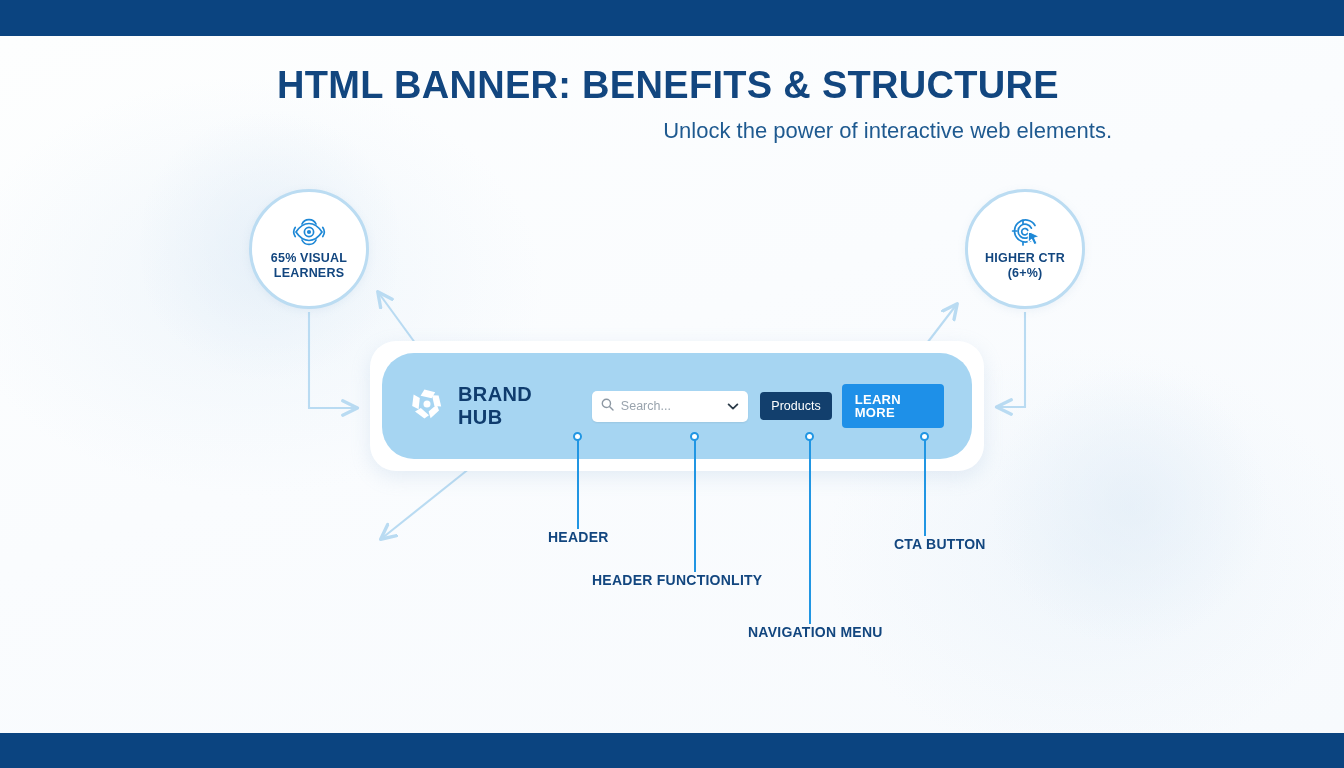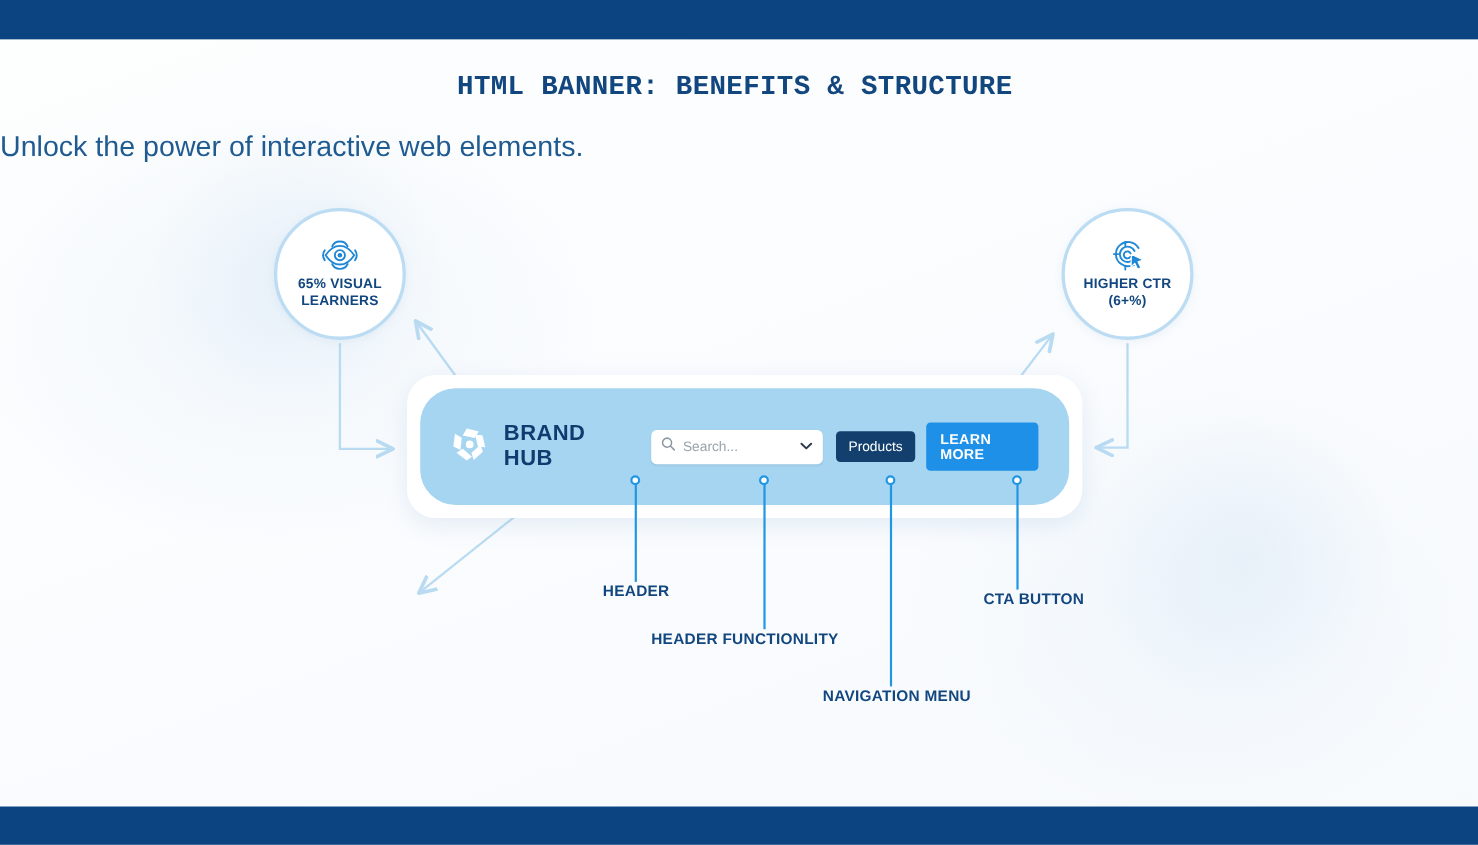--- a/index.html
+++ b/index.html
@@ -31,28 +31,27 @@
   }
 
   
   .wm { position:absolute; border-radius:50%;
         background:radial-gradient(circle, rgba(223,235,246,.55), rgba(255,255,255,0) 68%); }
 
   
   #title {
     position:absolute; left:0; top:28px; width:1336px;
     text-align:center;
-    font-size:25px; font-weight:bold; letter-spacing:.3px;
+    font-size:38px; font-weight:bold; letter-spacing:.3px;
     color:#12467F;
-    font-family:Liberation Mono, monospace;
   }
   #subtitle {
     position:absolute; left:0; top:82px; width:1112px;
-    text-align:left;
-    font-size:26px; color:#1F5A90; font-weight:normal;
+    text-align:right;
+    font-size:22px; color:#1F5A90; font-weight:normal;
   }
 
   
   #wires { position:absolute; left:0; top:0; width:1344px; height:697px; }
 
   
   .node {
     position:absolute;
     border-radius:50%;
     background:#ffffff;

